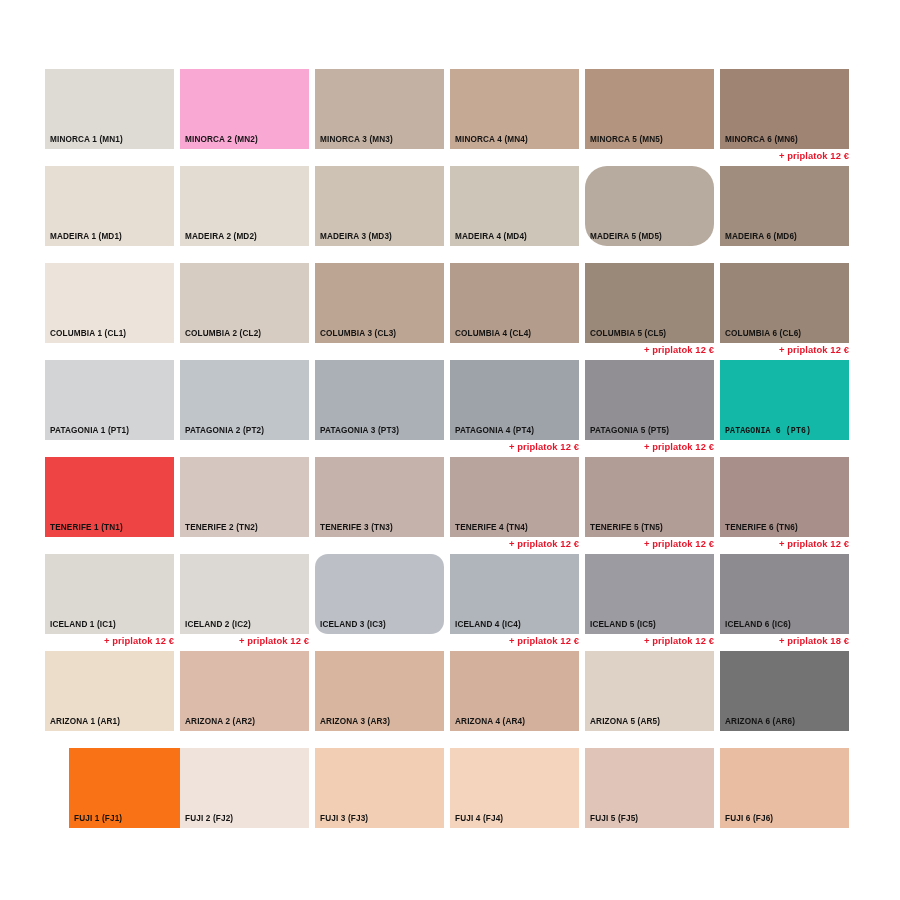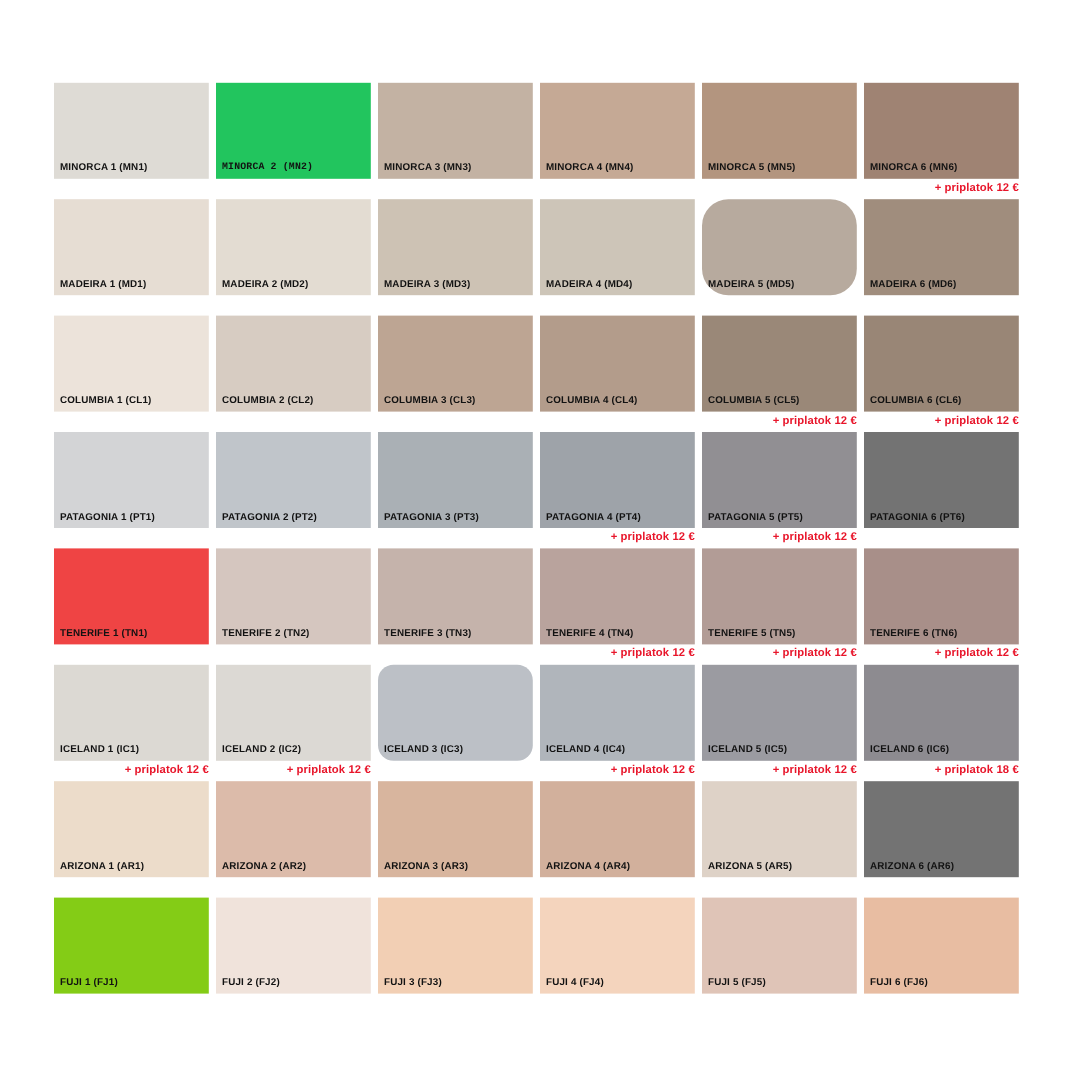--- a/index.html
+++ b/index.html
@@ -75,21 +75,21 @@
 <body>
 
 <div id="palette-page">
   <div id="swatch-grid">
       <div class="swatch-cell">
         <div class="swatch-chip" style="background: rgb(222, 219, 213);">
           <span class="swatch-label">MINORCA 1 (MN1)</span>
         </div>
       </div>
       <div class="swatch-cell">
-        <div class="swatch-chip" style="background: #22c55e; font-family: Liberation Mono, monospace;">
+        <div class="swatch-chip" style="background: #f9a8d4;">
           <span class="swatch-label">MINORCA 2 (MN2)</span>
         </div>
       </div>
       <div class="swatch-cell">
         <div class="swatch-chip" style="background: rgb(195, 178, 163);">
           <span class="swatch-label">MINORCA 3 (MN3)</span>
         </div>
       </div>
       <div class="swatch-cell">
         <div class="swatch-chip" style="background: rgb(197, 169, 149);">
@@ -190,21 +190,21 @@
         </div>
         <div class="swatch-surcharge">+ priplatok 12 €</div>
       </div>
       <div class="swatch-cell">
         <div class="swatch-chip" style="background: rgb(145, 143, 147);">
           <span class="swatch-label">PATAGONIA 5 (PT5)</span>
         </div>
         <div class="swatch-surcharge">+ priplatok 12 €</div>
       </div>
       <div class="swatch-cell">
-        <div class="swatch-chip" style="background: #737373;">
+        <div class="swatch-chip" style="background: #14b8a6; font-family: Liberation Mono, monospace;">
           <span class="swatch-label">PATAGONIA 6 (PT6)</span>
         </div>
       </div>
       <div class="swatch-cell">
         <div class="swatch-chip" style="background: #ef4444;">
           <span class="swatch-label">TENERIFE 1 (TN1)</span>
         </div>
       </div>
       <div class="swatch-cell">
         <div class="swatch-chip" style="background: rgb(213, 198, 191);">
@@ -293,21 +293,21 @@
         <div class="swatch-chip" style="background: rgb(222, 210, 199);">
           <span class="swatch-label">ARIZONA 5 (AR5)</span>
         </div>
       </div>
       <div class="swatch-cell">
         <div class="swatch-chip" style="background: #737373;">
           <span class="swatch-label">ARIZONA 6 (AR6)</span>
         </div>
       </div>
       <div class="swatch-cell">
-        <div class="swatch-chip" style="background: #84cc16;">
+        <div class="swatch-chip" style="background: #f97316; margin-left: 24px;">
           <span class="swatch-label">FUJI 1 (FJ1)</span>
         </div>
       </div>
       <div class="swatch-cell">
         <div class="swatch-chip" style="background: rgb(240, 227, 219);">
           <span class="swatch-label">FUJI 2 (FJ2)</span>
         </div>
       </div>
       <div class="swatch-cell">
         <div class="swatch-chip" style="background: rgb(242, 207, 180);">

